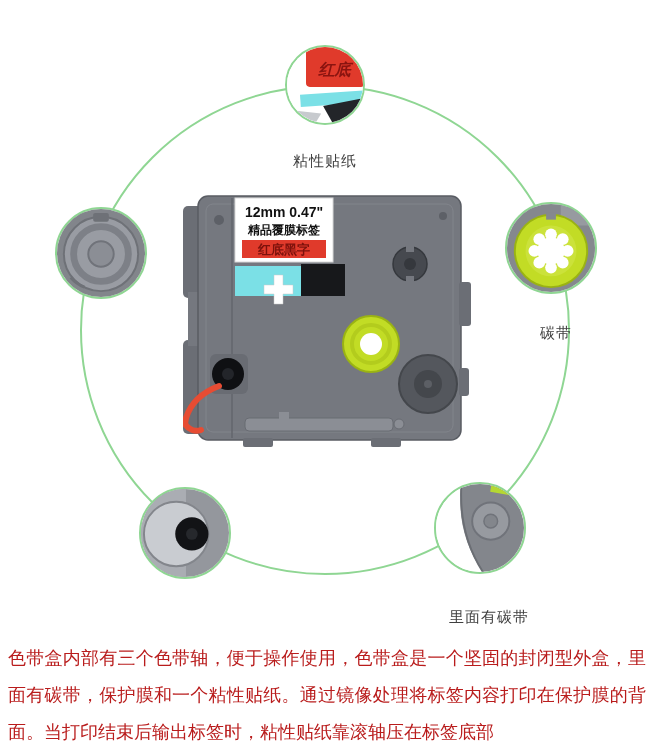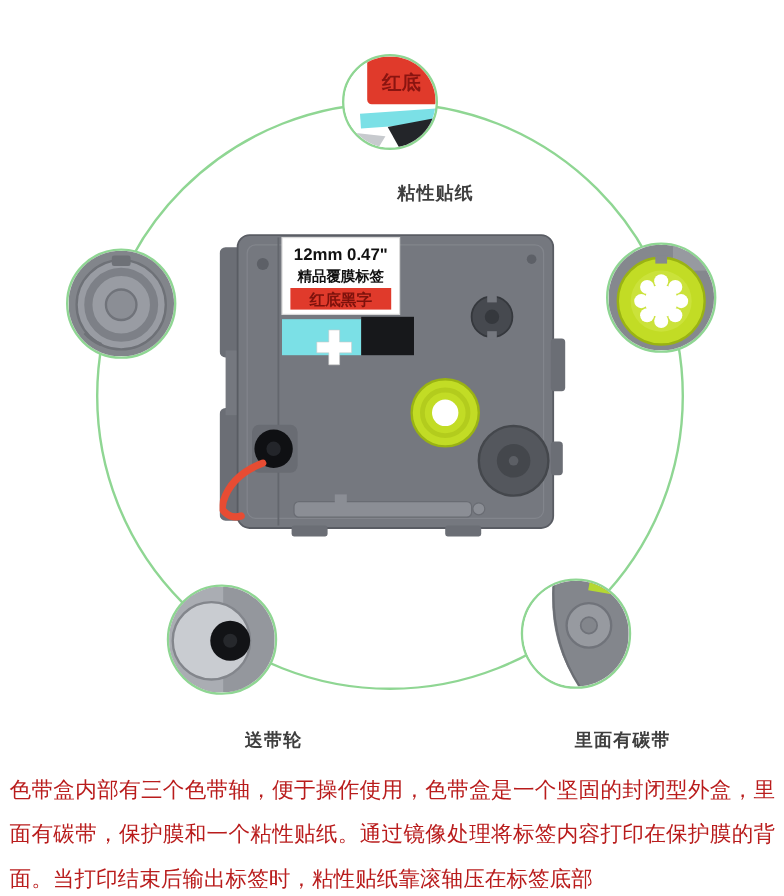--- a/index.html
+++ b/index.html
@@ -15,25 +15,25 @@
     border: 2px solid #8fd693; border-radius: 50%;
   }
 
   .callout-circle {
     position: absolute; border: 2px solid #8fd693; border-radius: 50%;
     overflow: hidden; background: #fff;
   }
   .callout-circle svg { display: block; width: 100%; height: 100%; }
 
   .callout-label {
-    position: absolute; width: 140px; text-align: right;
-    font-size: 15px; color: #3f3f3f; letter-spacing: 1px; font-weight: bold;
+    position: absolute; width: 140px; text-align: center;
+    font-size: 15px; color: #3f3f3f; letter-spacing: 1px;
   }
 
-  .c-top    { left: 285px; top: 45px;  width: 80px; height: 80px; }
+  .c-top    { left: 285px; top: 45px;  width: 80px; height: 80px; font-style: italic; }
   .c-left   { left: 55px;  top: 207px; width: 92px; height: 92px; }
   .c-right  { left: 505px; top: 202px; width: 92px; height: 92px; }
   .c-bleft  { left: 139px; top: 487px; width: 92px; height: 92px; }
   .c-bright { left: 434px; top: 482px; width: 92px; height: 92px; }
 
   .l-top    { left: 255px; top: 152px; }
   .l-left   { left: 26px;  top: 324px; }
   .l-right  { left: 486px; top: 324px; }
   .l-bleft  { left: 112px; top: 608px; }
   .l-bright { left: 419px; top: 608px; }
@@ -91,32 +91,32 @@
         <circle cx="62" cy="48" r="6"></circle>
           <circle cx="57" cy="60" r="6"></circle>
         <circle cx="45" cy="65" r="6"></circle>
           <circle cx="33" cy="60" r="6"></circle>
         <circle cx="28" cy="48" r="6"></circle>
           <circle cx="33" cy="36" r="6"></circle>
       </g>
       <rect x="40" y="9" width="10" height="7" fill="#85888e"></rect>
     </svg>
   </div>
+  <div class="callout-label l-right">碳带</div>
 
   <div class="callout-circle c-bleft">
     <svg viewBox="0 0 90 90">
       <rect width="90" height="90" fill="#94979d"></rect>
       <rect x="0" y="0" width="46" height="90" fill="#aaadb3"></rect>
       <circle cx="36" cy="46" r="33" fill="#c9ccd1" stroke="#83868c" stroke-width="2"></circle>
       <circle cx="52" cy="46" r="17" fill="#121316"></circle>
       <circle cx="52" cy="46" r="6" fill="#26282c"></circle>
       <path d="M0 12 L20 0 L0 0 Z" fill="#6e7177"></path>
     </svg>
   </div>
-  <div class="callout-label l-bleft">送带轮</div>
 
   <div class="callout-circle c-bright">
     <svg viewBox="0 0 90 90">
       <rect width="90" height="90" fill="#ffffff"></rect>
       <path d="M26 0 H90 V90 H48 C 28 62, 22 30, 26 0 Z" fill="#83868c"></path>
       <path d="M26 0 C 24 32, 30 62, 48 90" fill="none" stroke="#6b6e74" stroke-width="2"></path>
       <circle cx="56" cy="38" r="19" fill="#979aa0" stroke="#70737a" stroke-width="2"></circle>
       <circle cx="56" cy="38" r="7" fill="#83868c" stroke="#70737a" stroke-width="1.5"></circle>
       <rect x="56" y="2" width="34" height="9" fill="#b5d832" transform="rotate(10 73 6)"></rect>
     </svg>

